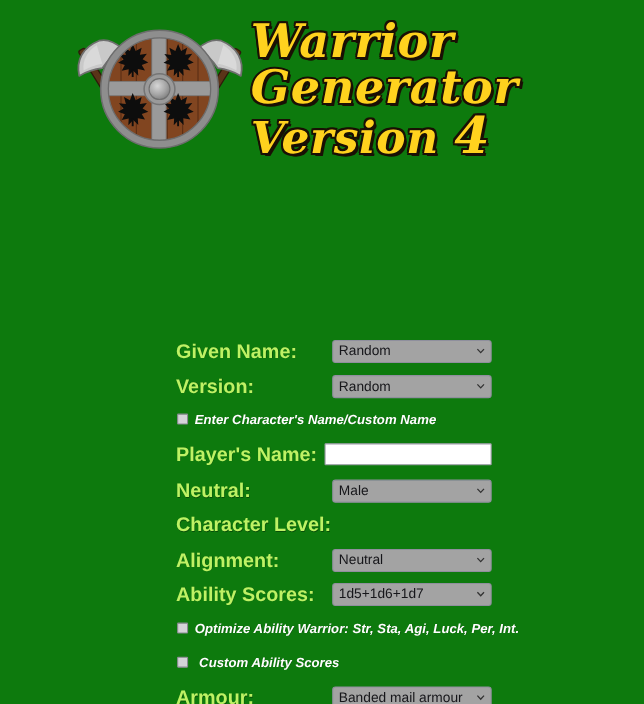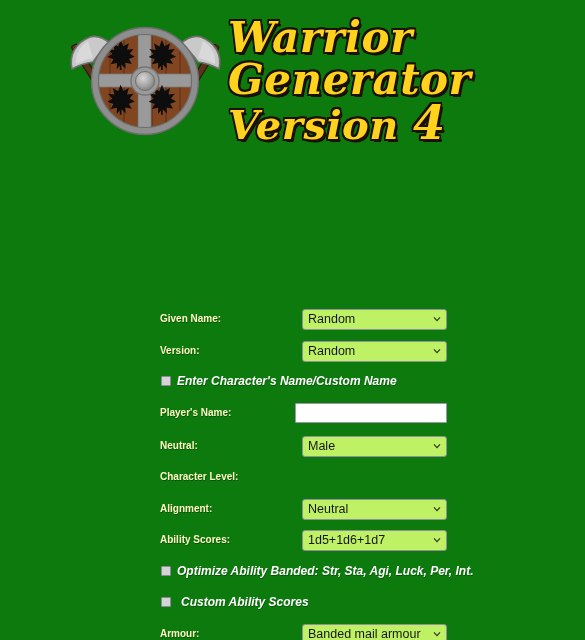--- a/index.html
+++ b/index.html
@@ -71,33 +71,33 @@
     position: relative;
     width: 585px;
   }
   .row {
     position: absolute;
     display: flex;
     align-items: center;
     height: 22px;
   }
   .label {
-    color: #fef9c3;
-    font-size: 10px;
+    color: #bef264;
+    font-size: 18px;
     font-weight: bold;
     line-height: 1;
     white-space: nowrap;
     text-shadow: 0.5px 0.5px 0 rgba(0,0,0,0.35);
   }
 
   select.sel {
     -webkit-appearance: none;
     -moz-appearance: none;
     appearance: none;
-    background: #bef264;
+    background: #a3a3a3;
     border: 1px solid #8f8f9d;
     border-radius: 3px;
     color: #16161a;
     font-family: "Liberation Sans", sans-serif;
     font-size: 12.5px;
     height: 21px;
     line-height: 19px;
     padding: 0 18px 0 5px;
     box-sizing: border-box;
     width: 145px;
@@ -340,21 +340,21 @@
       <span class="chev">
         <svg width="8" height="8" viewBox="0 0 8 8">
             <path d="M1 2.4 L4 5.6 L7 2.4" fill="none" stroke="#333" stroke-width="1.2"></path>
           </svg>
       </span>
     </span>
   </div>
 
   <div class="cbrow" style="left:161px; top:409px;">
     <input type="checkbox" class="cb" style="">
-    <span class="cb-label">Optimize Ability Banded: Str, Sta, Agi, Luck, Per, Int.</span>
+    <span class="cb-label">Optimize Ability Warrior: Str, Sta, Agi, Luck, Per, Int.</span>
   </div>
 
   <div class="cbrow" style="left:161px; top:440px;">
     <input type="checkbox" class="cb" style="">
     <span class="cb-label" style="margin-left:10px;">Custom Ability Scores</span>
   </div>
 
   <div class="row" style="left:160px; top:470px;">
     <span class="label" style="width:142px;">Armour:</span>
     <span class="sel-wrap">

